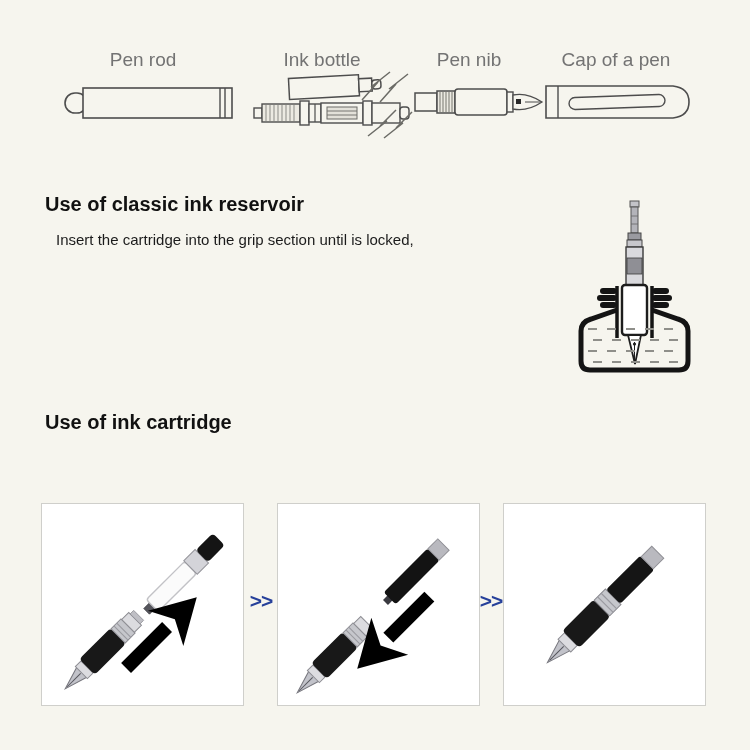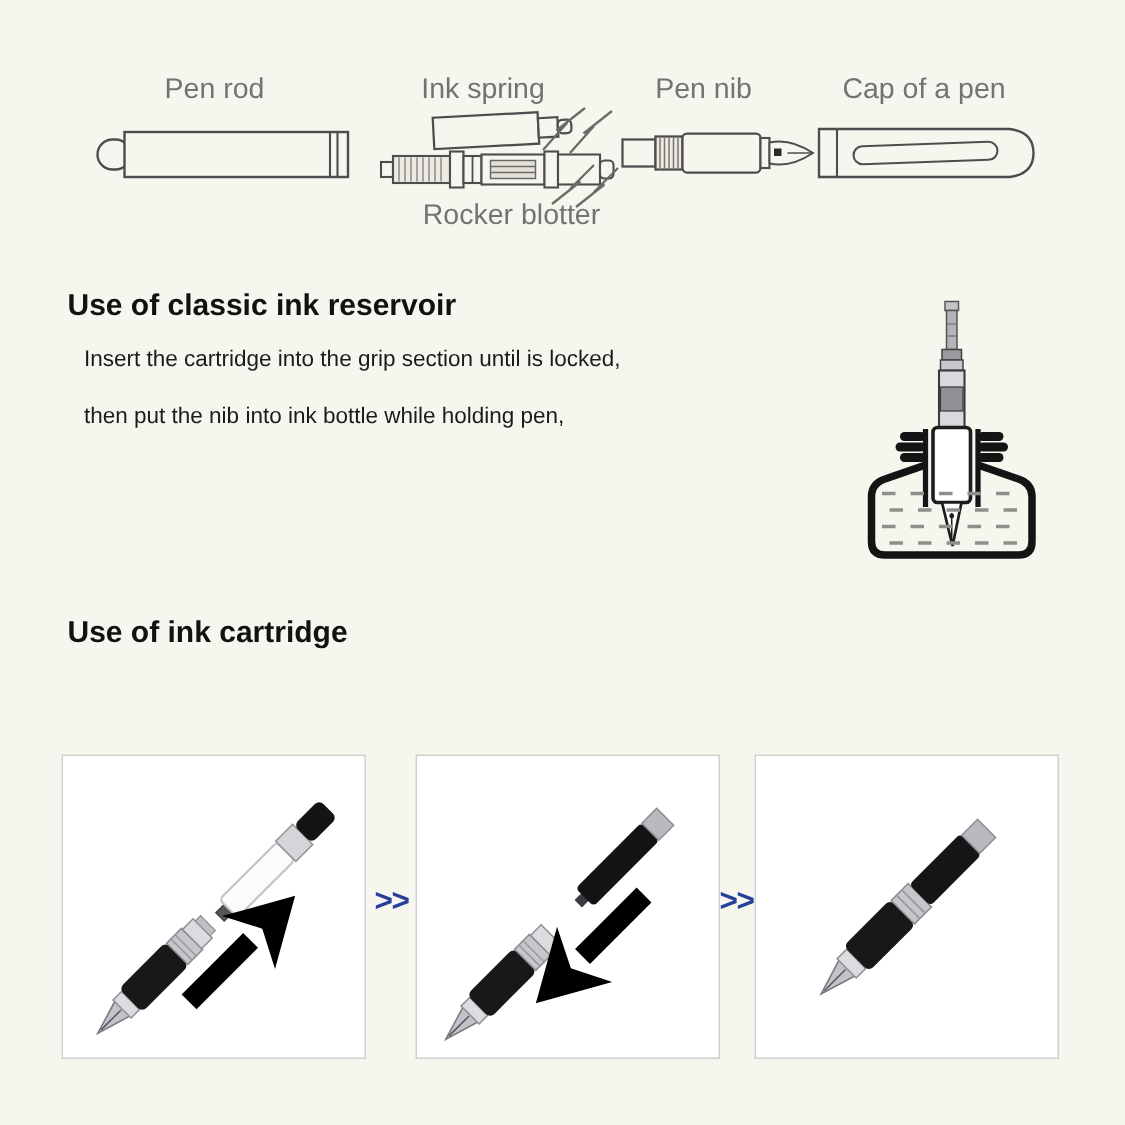--- a/index.html
+++ b/index.html
@@ -38,24 +38,23 @@
   .step-sep{position:absolute;top:589px;width:30px;text-align:center;font-size:21px;font-weight:bold;
             color:#26409a;letter-spacing:-1px;}
   .sep1{left:246px;} .sep2{left:476px;}
 </style>
 </head>
 <body>
 
 <div class="canvas">
 
   <div class="part-label lbl-pen-rod">Pen rod</div>
-  <div class="part-label lbl-ink-capsule">Ink spring</div>
+  <div class="part-label lbl-ink-capsule">Ink bottle</div>
   <div class="part-label lbl-pen-nib">Pen nib</div>
   <div class="part-label lbl-cap">Cap of a pen</div>
-  <div class="part-label lbl-rocker">Rocker blotter</div>
 
   <svg class="draw d-penrod" width="176" height="36" viewBox="0 0 176 36">
     <rect x="3" y="8" width="22" height="20" rx="10" fill="#f6f5ee" stroke="#4d4d4d" stroke-width="1.6"></rect>
     <rect x="21" y="3" width="149" height="30" fill="#f6f5ee" stroke="#4d4d4d" stroke-width="1.6"></rect>
     <line x1="158" y1="3" x2="158" y2="33" stroke="#4d4d4d" stroke-width="1.4"></line>
     <line x1="163" y1="3" x2="163" y2="33" stroke="#4d4d4d" stroke-width="1.4"></line>
   </svg>
 
   <svg class="draw d-capsule" width="98" height="27" viewBox="0 0 98 27">
     <rect x="2" y="2" width="70" height="21" fill="#f6f5ee" stroke="#4d4d4d" stroke-width="1.5"></rect>
@@ -117,21 +116,20 @@
     <polyline points="2,30 18,12 11,17 30,2" fill="none" stroke="#6b6b66" stroke-width="1.5"></polyline>
     <polyline points="20,32 36,14 29,19 48,4" fill="none" stroke="#6b6b66" stroke-width="1.5"></polyline>
   </svg>
   <svg class="draw d-zigbottom" width="64" height="32" viewBox="0 0 64 32">
     <polyline points="46,2 30,18 37,13 18,28" fill="none" stroke="#6b6b66" stroke-width="1.5"></polyline>
     <polyline points="62,4 46,20 53,15 34,30" fill="none" stroke="#6b6b66" stroke-width="1.5"></polyline>
   </svg>
 
   <div class="sec-heading h1">Use of classic ink reservoir</div>
   <div class="sec-line l1a">Insert the cartridge into the grip section until is locked,</div>
-  <div class="sec-line l1b">then put the nib into ink bottle while holding pen,</div>
 
   <svg class="draw d-bottle" width="115" height="182" viewBox="0 0 115 182">
 
     <rect x="52" y="3" width="9" height="6" fill="#c3c3c8" stroke="#555" stroke-width="1"></rect>
     <rect x="53" y="9" width="7" height="26" fill="#b3b3b9" stroke="#555" stroke-width="1"></rect>
     <line x1="53" y1="18" x2="60" y2="18" stroke="#666" stroke-width="0.8"></line>
     <line x1="53" y1="26" x2="60" y2="26" stroke="#666" stroke-width="0.8"></line>
     <rect x="50" y="35" width="13" height="7" fill="#9a9aa0" stroke="#444" stroke-width="1"></rect>
     <rect x="49" y="42" width="15" height="7" fill="#c7c7cc" stroke="#444" stroke-width="1"></rect>
 

